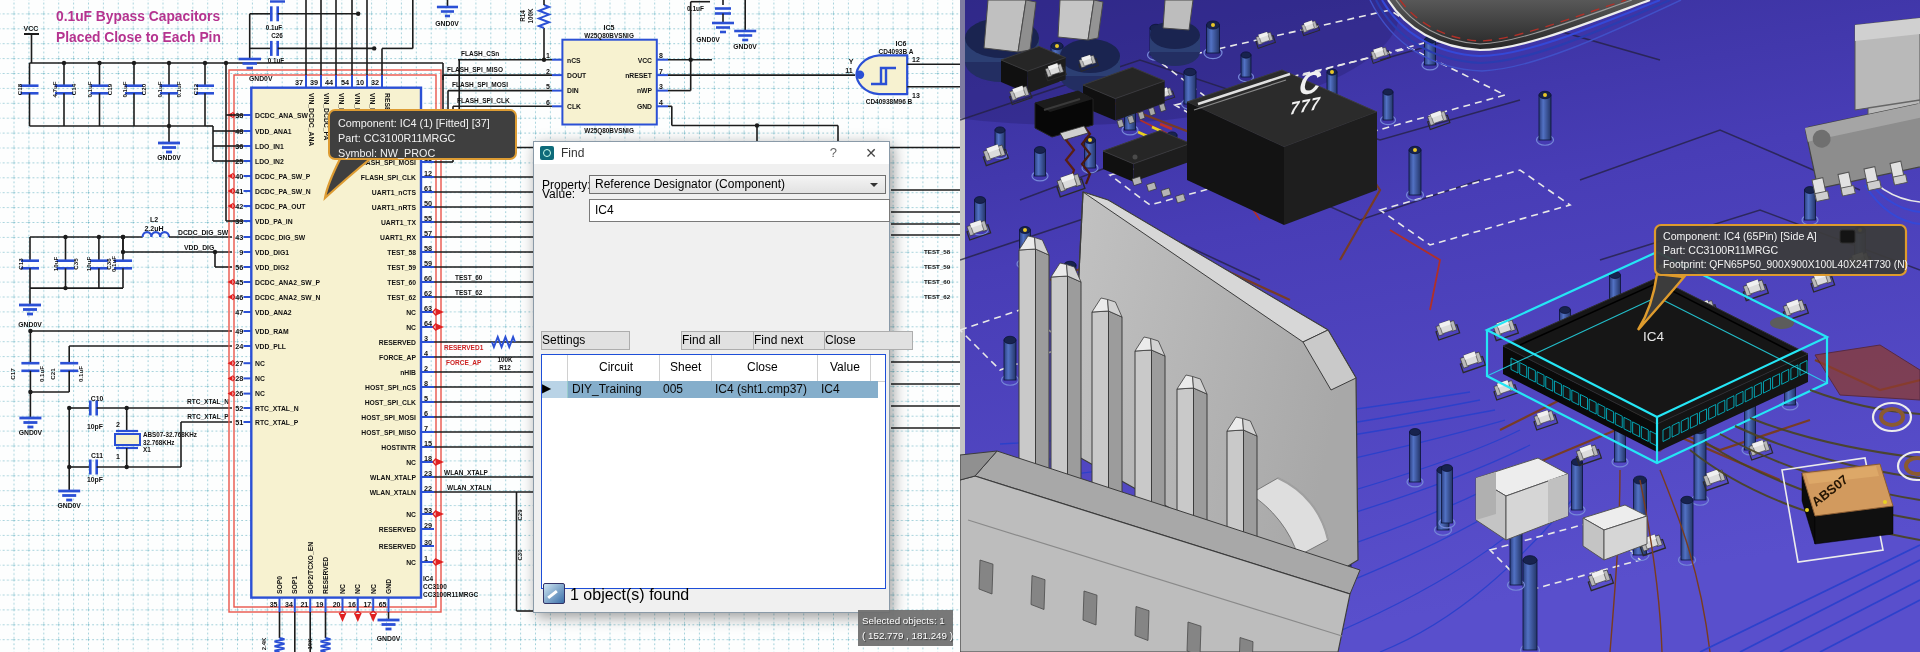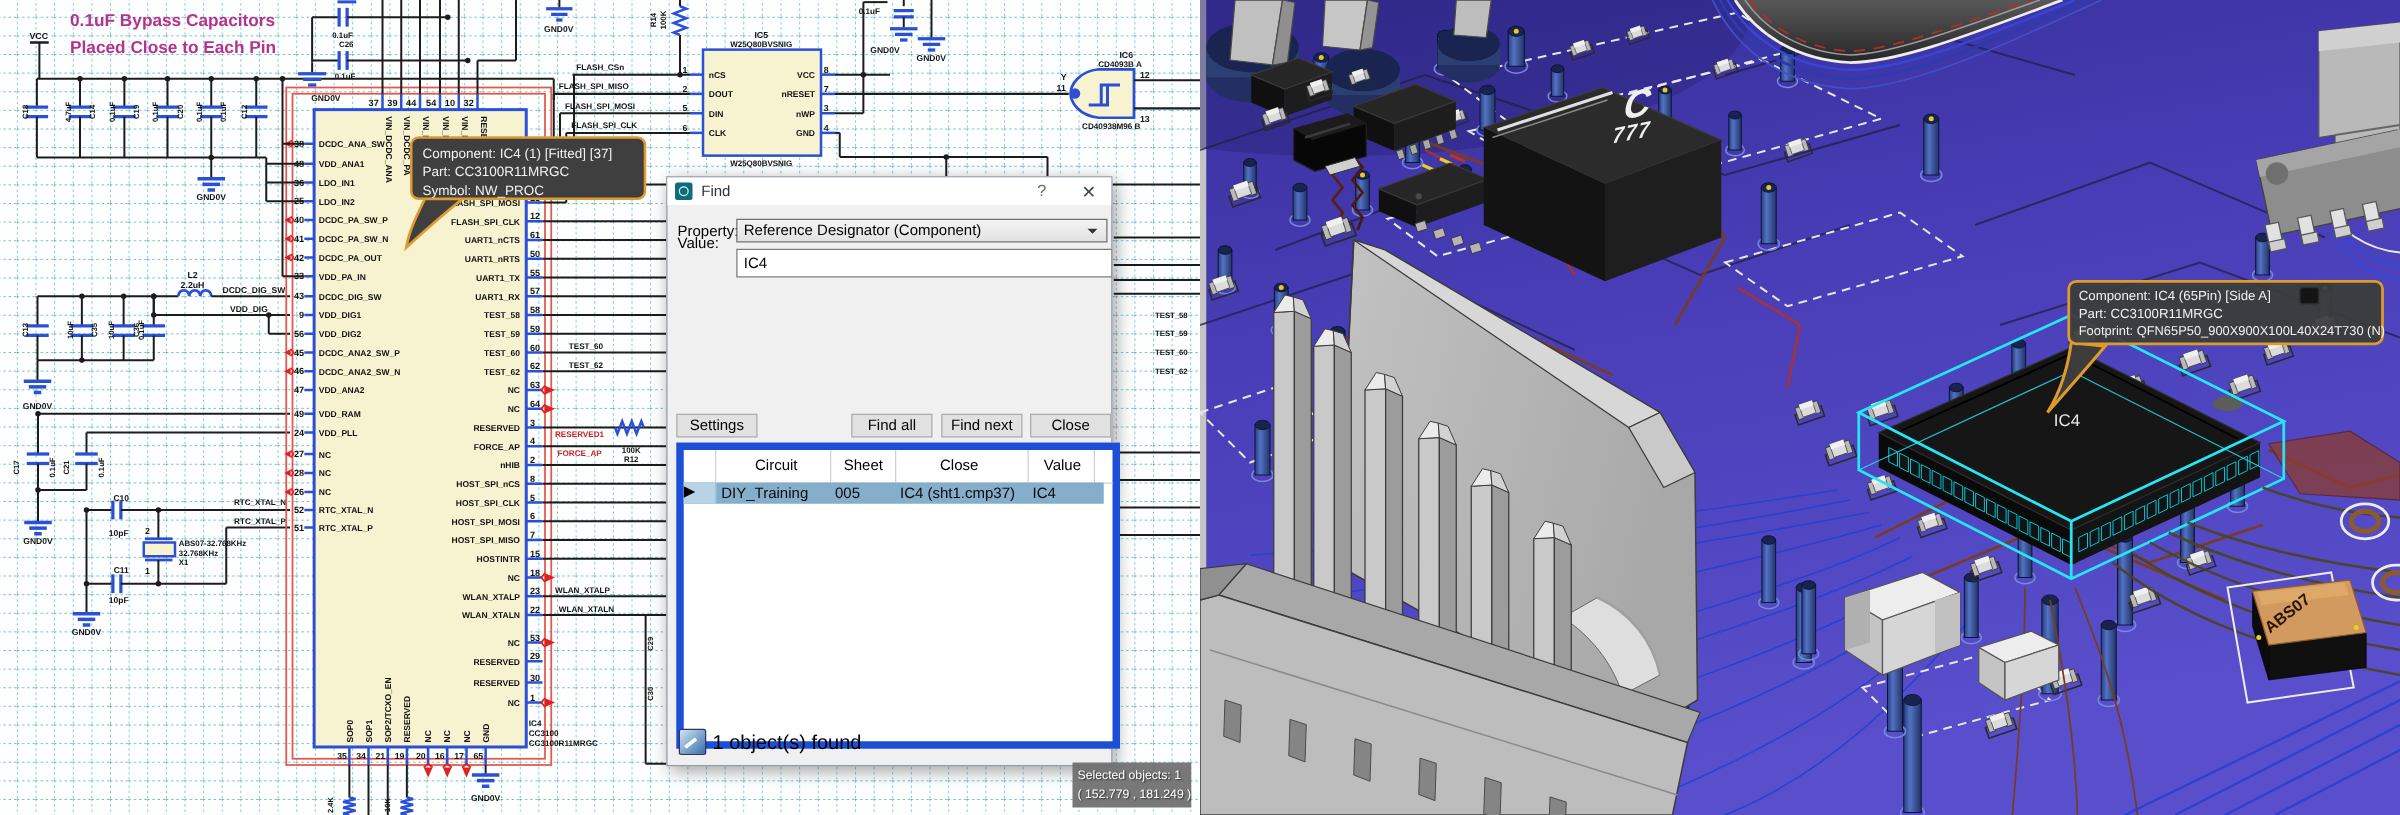--- a/index.html
+++ b/index.html
@@ -14,22 +14,22 @@
 .tclose{position:absolute;right:12px;top:3px;color:#444;font-size:14px}
 .lbl{position:absolute;font-size:12px}
 .combo{position:absolute;left:55px;top:33px;width:297px;height:19px;background:linear-gradient(#f4f4f4,#e2e2e2);border:1px solid #707070;box-sizing:border-box;line-height:17px;padding-left:5px}
 .combo:after{content:"";position:absolute;right:7px;top:7px;border:4px solid transparent;border-top-color:#333}
 .field{position:absolute;left:55px;top:57px;width:301px;height:23px;background:#fff;border:1px solid #7a7a7a;box-sizing:border-box;line-height:21px;padding-left:5px}
 .grp{position:absolute;border:1px solid #bcbcbc}
 .grplbl{position:absolute;top:-8px;left:8px;background:#f0f0f0;padding:0 4px}
 .radio{position:absolute;width:12px;height:12px;border:1px solid #333;border-radius:50%;background:#fff}
 .radio.on:after{content:"";position:absolute;left:2.5px;top:2.5px;width:6px;height:6px;background:#111;border-radius:50%}
 .chk{position:absolute;width:13px;height:13px;border:1px solid #333;background:#fff}
-.btn{position:absolute;width:65px;height:19px;background:#e1e1e1;border:1px solid #adadad;text-align:center;line-height:17px;box-sizing:border-box}
-.tbl{position:absolute;left:7px;top:212px;width:343px;height:233px;background:#fff;border:6px solid #1d4ed8}
+.btn{position:absolute;width:89px;height:19px;background:#e1e1e1;border:1px solid #adadad;line-height:17px;box-sizing:border-box}
+.tbl{position:absolute;left:7px;top:212px;width:343px;height:233px;background:#fff;border:1px solid #1d4ed8}
 .thead{position:absolute;left:0;top:0;width:100%;height:26px;border-bottom:1px solid #d0d0d0}
 .thead span{position:absolute;top:5px}
 .tsep{position:absolute;top:0;width:1px;height:26px;background:#d0d0d0}
 .trow{position:absolute;left:0;top:26px;width:336px;height:17px;background:#85aecb}
 .trow span{position:absolute;top:1px;color:#0a0a0a}
 .rowhdr{position:absolute;left:0;top:0;width:25px;height:17px;background:#b9d3e6;border-right:1px solid #9cc}
 .status{position:absolute;left:9px;top:441px;width:20px;height:19px;background:linear-gradient(135deg,#cfe6f2,#3a6ea8);border:1px solid #336;border-radius:2px}
 .status:after{content:"";position:absolute;left:3px;top:9px;width:11px;height:3px;background:#fff;transform:rotate(-38deg)}
 .sfound{position:absolute;left:36px;top:444px;font-size:16px}
 .selbox{position:absolute;left:858px;top:610px;width:95px;height:36px;background:rgba(108,108,108,0.92);color:#fff;font-size:9.8px;line-height:15px;padding:3px 11px 0 4px;box-sizing:border-box;text-shadow:1px 1px 1px #333;white-space:nowrap;overflow:hidden}

